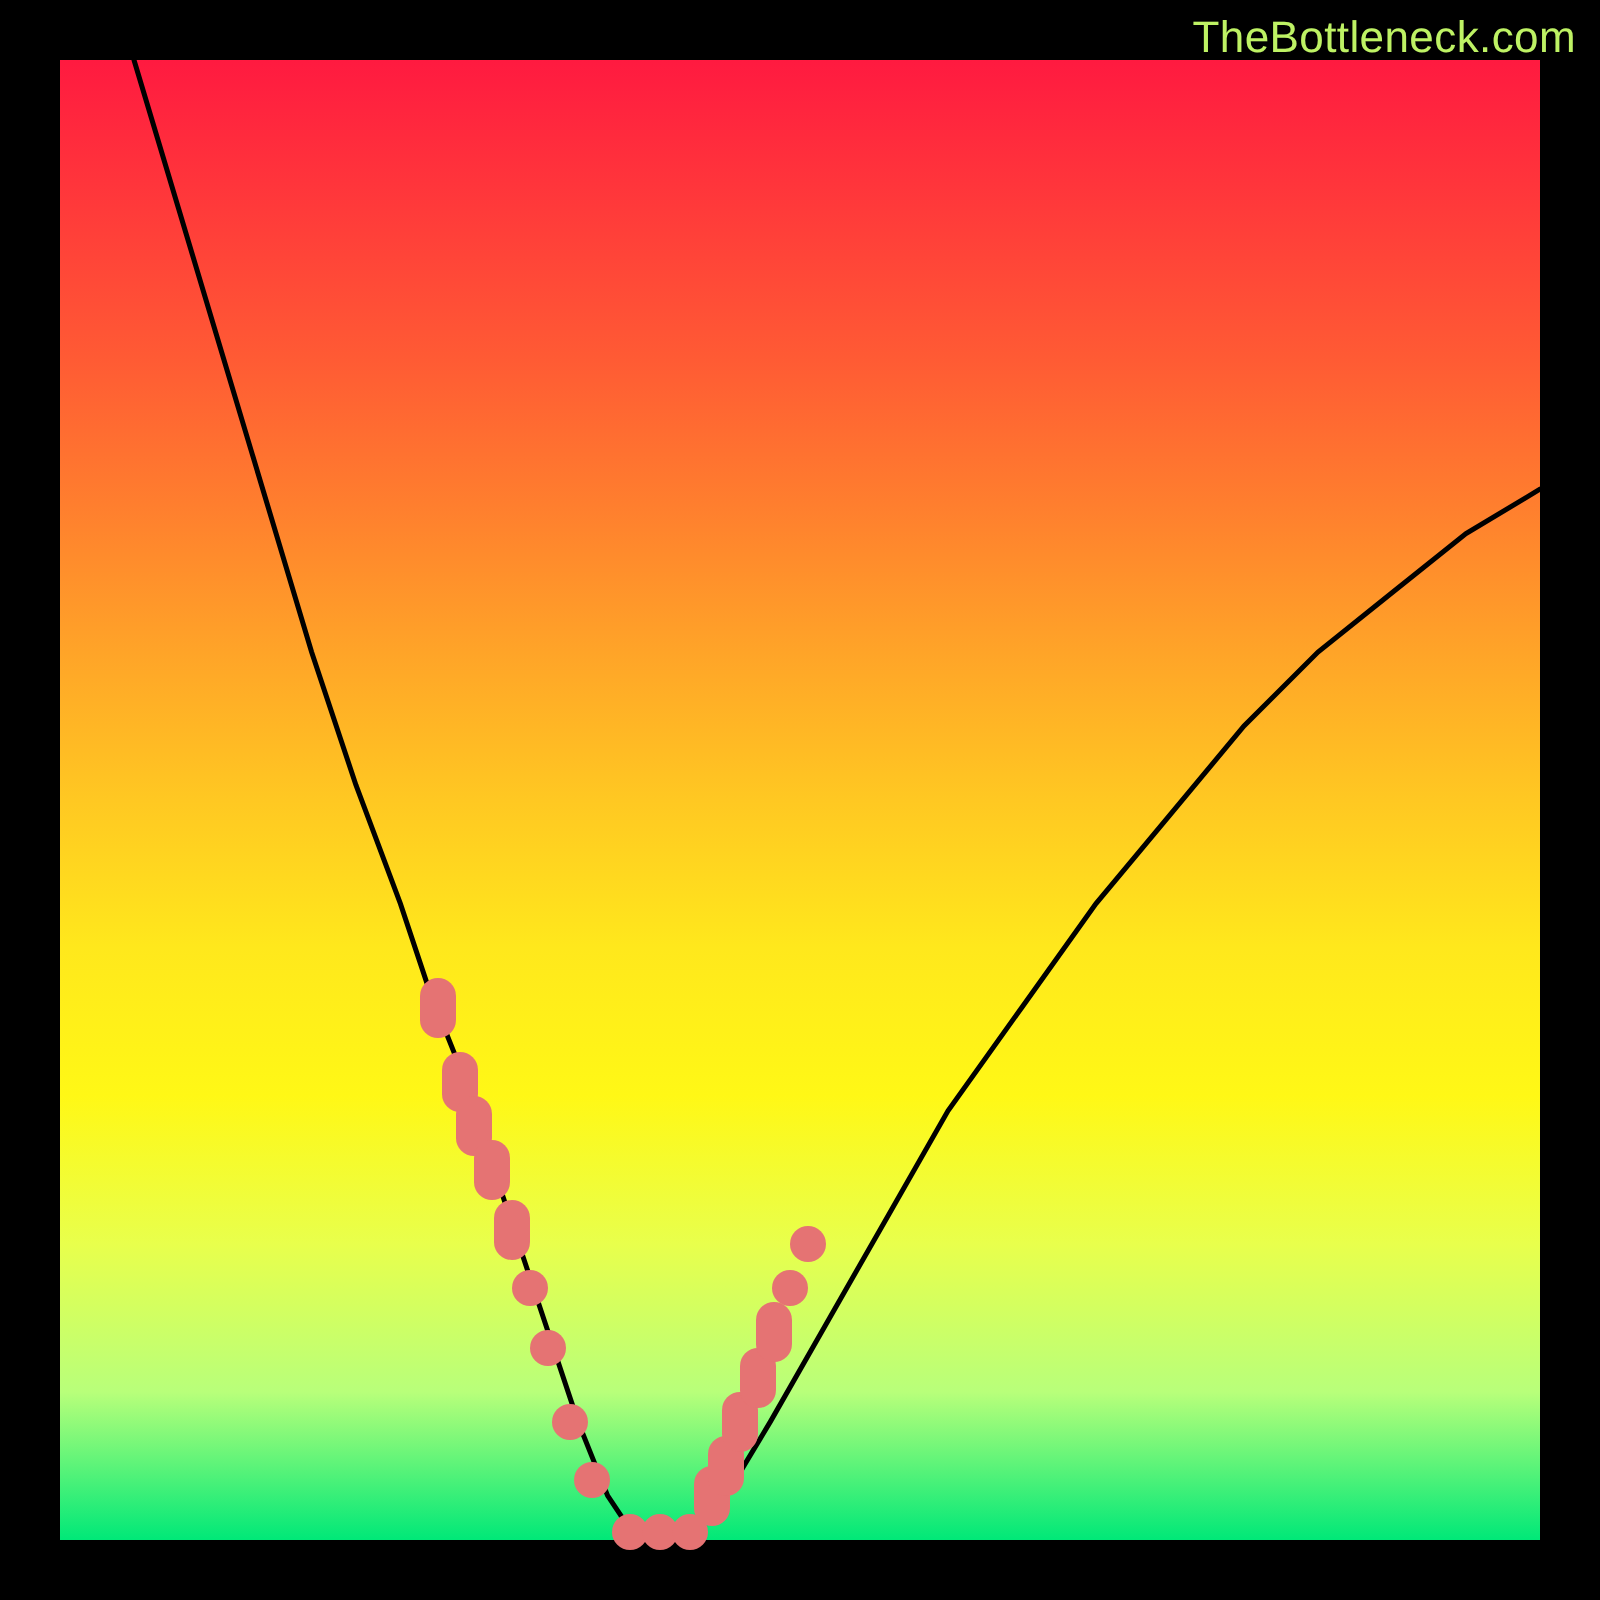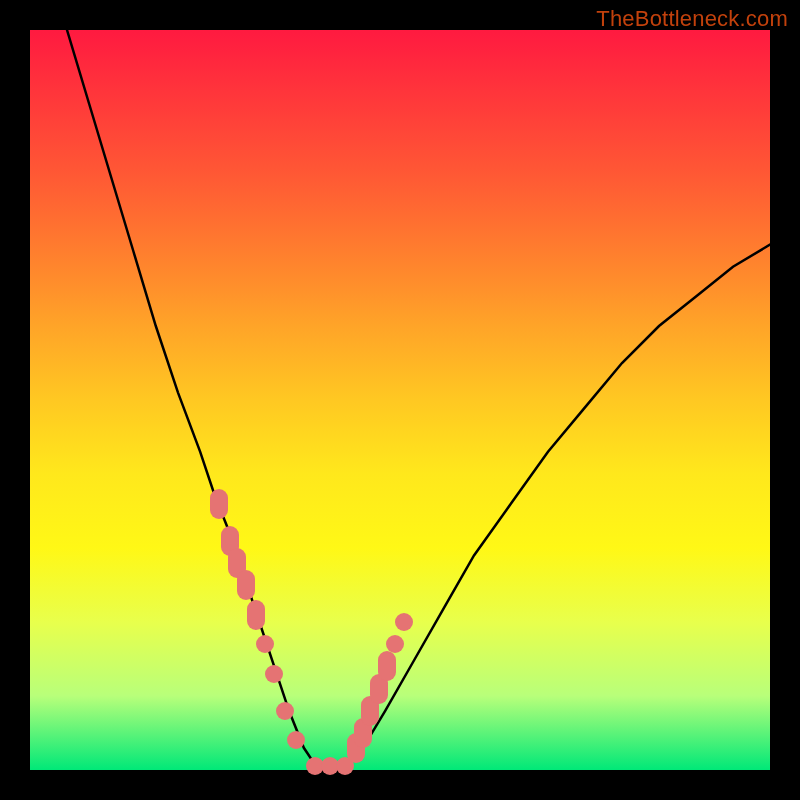--- a/index.html
+++ b/index.html
@@ -27,21 +27,21 @@
       #ffe81c 60%,
       #fff816 70%,
       #e8ff4c 80%,
       #b8ff7a 90%,
       #00e878 100%);
   }
   .watermark {
     position: absolute;
     top: 6px;
     right: 12px;
-    color: #c2410c;
+    color: #bef264;
     font-size: 22px;
     font-weight: 500;
     letter-spacing: 0.2px;
     z-index: 5;
   }
   svg.curve {
     position: absolute;
     left: 0; top: 0;
     width: 740px; height: 740px;
     z-index: 2;

